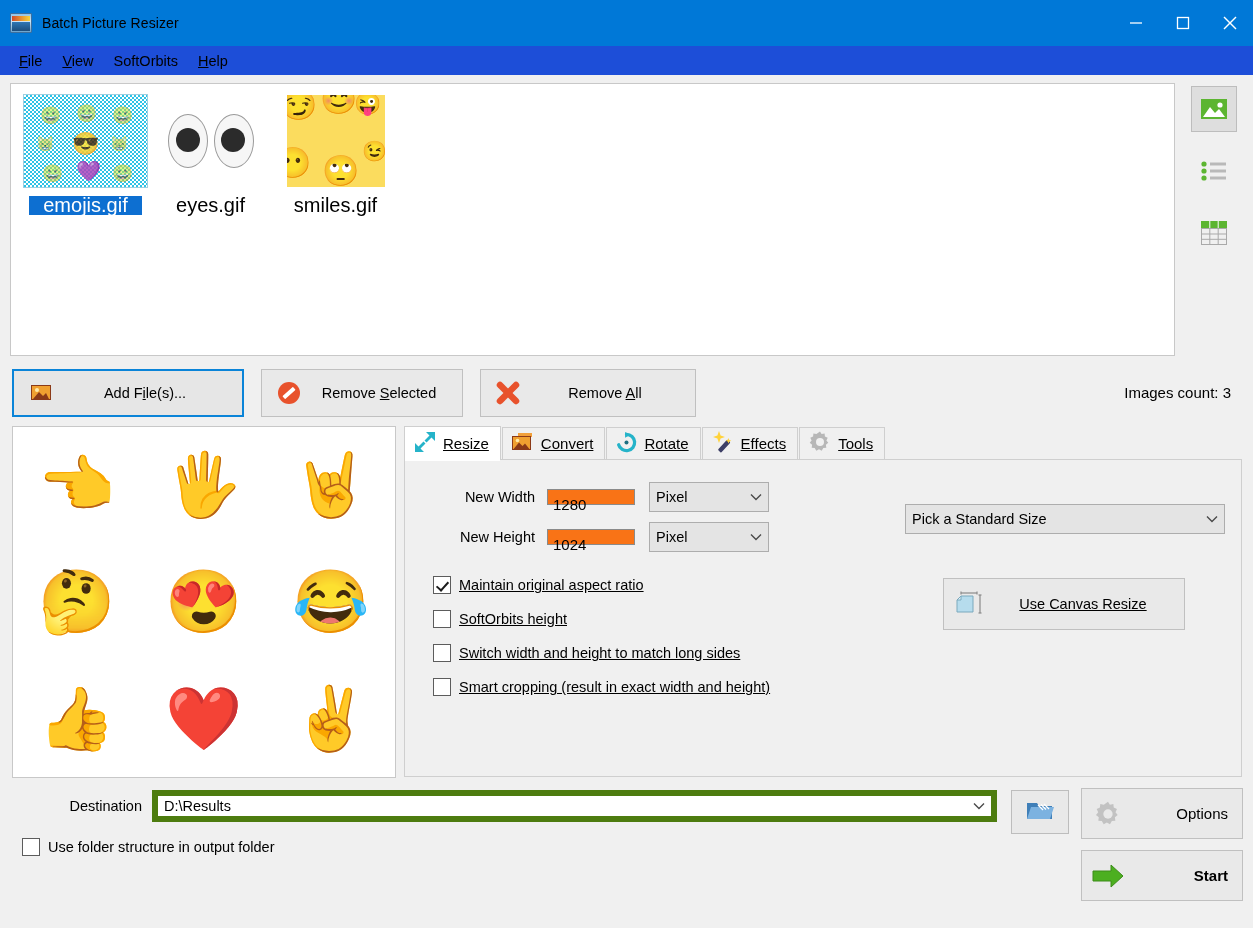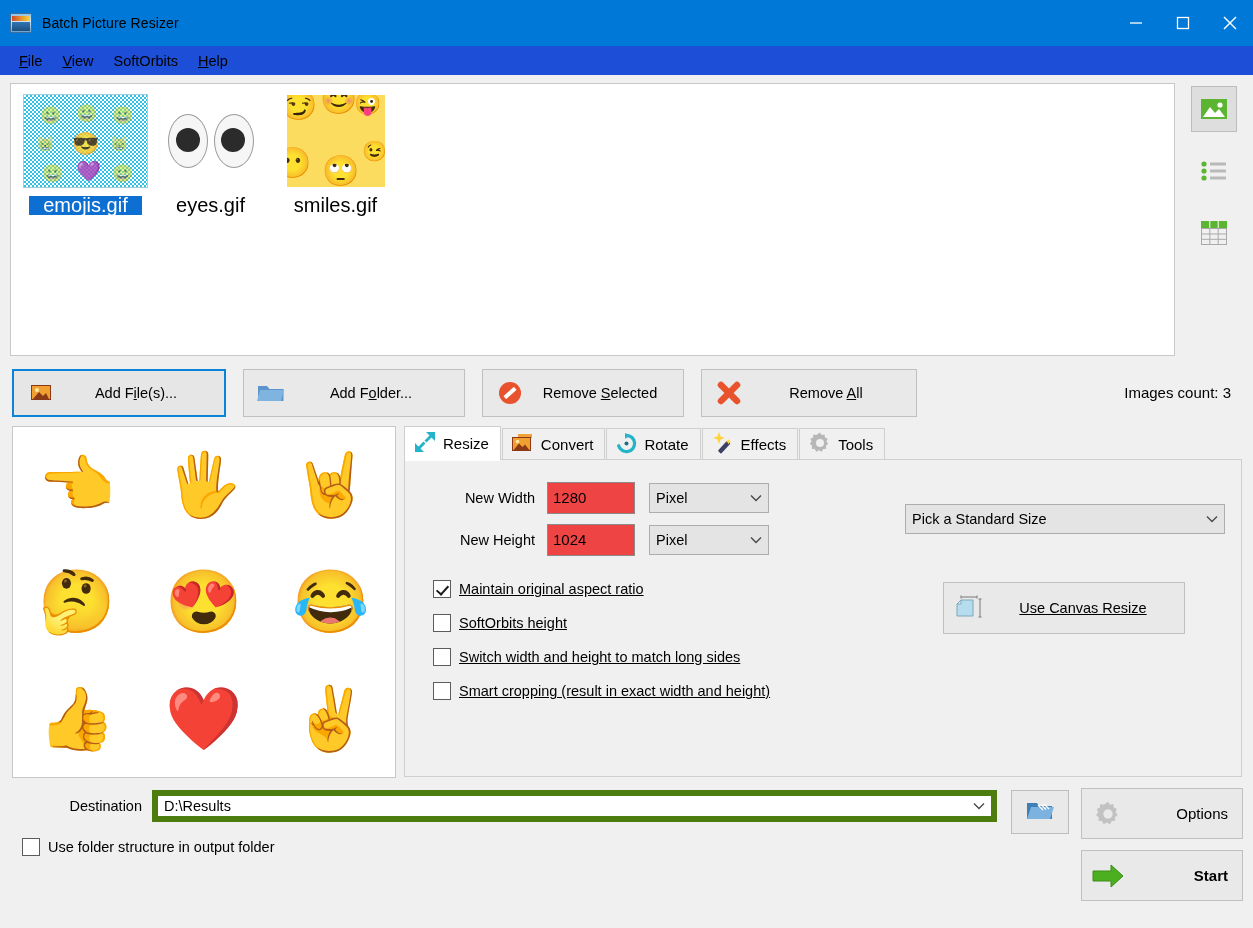--- a/index.html
+++ b/index.html
@@ -130,59 +130,59 @@
   }
   .btn {
     background: #e9e9e9; border: 1px solid #c0c0c0; box-sizing: border-box;
     display: flex; align-items: center; height: 48px; position: relative;
     font-size: 14.5px;
   }
   .btn.focus { border: 2px solid #0a84d8; background: #e6e6e6; }
   .btn .bicon { width: 54px; display:flex; align-items:center; justify-content:center; flex: 0 0 54px; }
   .btn .blabel { flex: 1; text-align: center; padding-right: 20px; }
   .btn .blabel u { text-decoration: underline; }
-  #b-addfiles { width: 214px; }
+  #b-addfiles { width: 232px; }
   #b-addfolder { width: 222px; }
   #b-removesel { width: 202px; }
   #b-removeall { width: 216px; }
   .imgcount { margin-left: auto; margin-right: 22px; font-size: 15px; }
 
   
   .lower { display: flex; padding: 10px 0 0 12px; gap: 8px; }
   .preview {
     width: 384px; height: 352px; background: #fff; border: 1px solid #c8c8c8;
     box-sizing: border-box; display: grid;
     grid-template-columns: repeat(3, 1fr); grid-template-rows: repeat(3, 1fr);
     align-items: center; justify-items: center;
   }
   .preview .pe { font-size: 62px; line-height: 1; }
 
   .tabpane { width: 838px; position: relative; }
-  .tabstrip { display: flex; height: 34px; align-items: flex-end; }
+  .tabstrip { display: flex; height: 34px; align-items: center; text-decoration: underline; }
   .tab {
     display: flex; align-items: center; gap: 6px; height: 32px;
     padding: 0 11px 0 8px; background: #f0f0f0; border: 1px solid #cfcfcf;
     border-bottom: none; box-sizing: border-box; font-size: 15px; margin-right: 1px;
   }
   .tab.active { background: #fff; height: 34px; border-color: #cfcfcf; position: relative; z-index: 3; }
   .tabbody {
     border: 1px solid #cfcfcf; border-top: 1px solid #cfcfcf; background: #f0f0f0;
     height: 318px; box-sizing: border-box; position: relative; margin-top: -1px;
   }
   .tabbody::before {
     content:""; position:absolute; top:-1px; left:0; width:100%; height:1px; background:#cfcfcf;
   }
   .tab.active::after {
     content:""; position:absolute; left:0; right:0; bottom:-1px; height:2px; background:#fff; z-index:4;
   }
 
   .field-row { display: flex; align-items: center; margin-bottom: 10px; }
   .field-label { width: 130px; text-align: right; padding-right: 12px; font-size: 14.5px; }
   .txtinput {
-    width: 88px; height: 32px; background: #ef4444; border: 1px solid #8a8a8a;
+    width: 88px; height: 16px; background: #f97316; border: 1px solid #8a8a8a;
     box-sizing: border-box; font-size: 15px; padding: 0 5px; line-height: 30px;
   }
   .combo {
     height: 30px; background: #e4e4e4; border: 1px solid #adadad; box-sizing: border-box;
     display: flex; align-items: center; padding: 0 6px; font-size: 14.5px; position: relative;
   }
   .combo .cval { flex: 1; }
   .combo.unit { width: 120px; margin-left: 14px; }
   .combo.stdsize { width: 320px; background: #e4e4e4; }
   .combo.white { background: #fff; border: 6px solid #4d7c0f; height: 32px; }
@@ -347,29 +347,20 @@
         <svg width="22" height="20" viewBox="0 0 22 20">
           <rect x="1" y="2" width="20" height="15" fill="#8b3a18"></rect>
           <rect x="2" y="3" width="18" height="13" fill="#f0a030"></rect>
           <circle cx="7" cy="7" r="2" fill="#ffe9a8"></circle>
           <path d="M3 16 L9 9 L13 13 L16 10 L19 16 Z" fill="#8b3a18"></path>
         </svg>
       </span>
       <span class="blabel">Add F<u>i</u>le(s)...</span>
     </div>
 
-    <div class="btn" id="b-addfolder">
-      <span class="bicon">
-        <svg width="28" height="22" viewBox="0 0 28 22">
-          <path d="M1 4 h9 l2.5 3 h14 v12 h-25.5 z" fill="#5b95cb"></path>
-          <path d="M3 8 h24 l-3 11 h-24 z" fill="#7fb3e0"></path>
-        </svg>
-      </span>
-      <span class="blabel">Add F<u>o</u>lder...</span>
-    </div>
 
     <div class="btn" id="b-removesel">
       <span class="bicon">
         <svg width="26" height="26" viewBox="0 0 26 26">
           <circle cx="13" cy="13" r="11" fill="#e8522c"></circle>
           <rect x="6" y="11" width="14" height="4" rx="0.6" fill="#fff" transform="rotate(-42 13 13)"></rect>
         </svg>
       </span>
       <span class="blabel">Remove <u>S</u>elected</span>
     </div>

